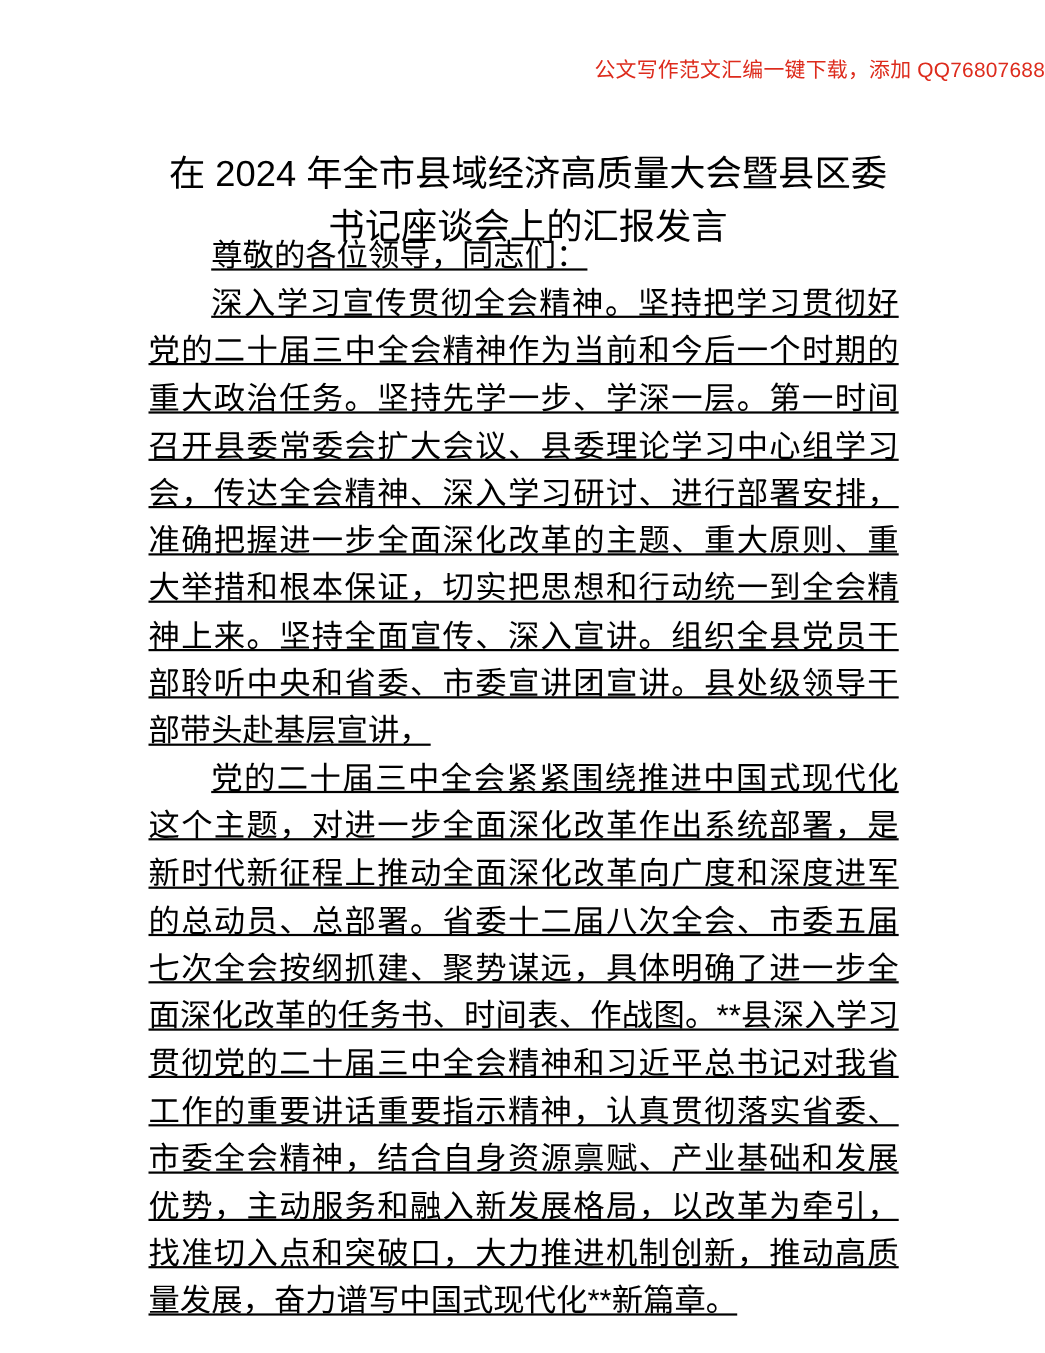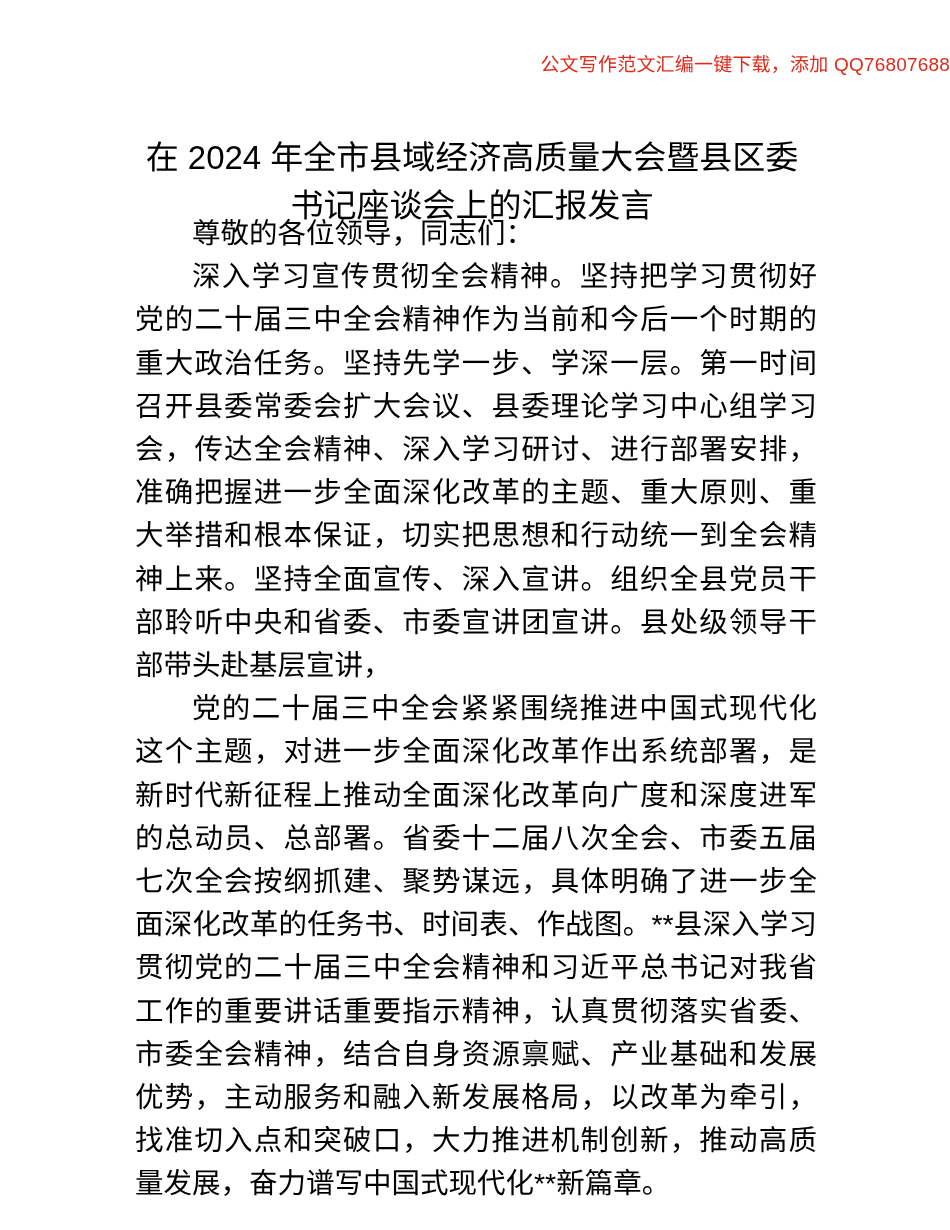--- a/index.html
+++ b/index.html
@@ -35,21 +35,21 @@
     color: #dd2b1c;
     letter-spacing: 0.2px;
     white-space: nowrap;
     font-family: "Liberation Sans", "DejaVu Sans", sans-serif;
   }
 
   
   .doc-title {
     position: absolute;
     top: 112px;
-    left: 131px;
+    left: 139px;
     width: 682px;
     text-align: center;
     font-size: 33px;
     line-height: 48px;
     color: #000000;
     font-weight: 400;
     letter-spacing: 0px;
     font-family: "Liberation Sans", "DejaVu Sans", sans-serif;
   }
 
@@ -67,20 +67,21 @@
     line-height: 43.2px;
     color: #000000;
     text-align: justify;
     text-justify: inter-ideograph;
     text-indent: 2em;
     font-weight: 400;
     font-family: "Liberation Sans", "DejaVu Sans", sans-serif;
     word-break: break-all;
     -webkit-hyphens: none;
     hyphens: none;
+    text-decoration: underline;
   }
 
   .para + .para {
     margin-top: 0;
   }
 </style>
 </head>
 <body>
 
 <div class="page">

